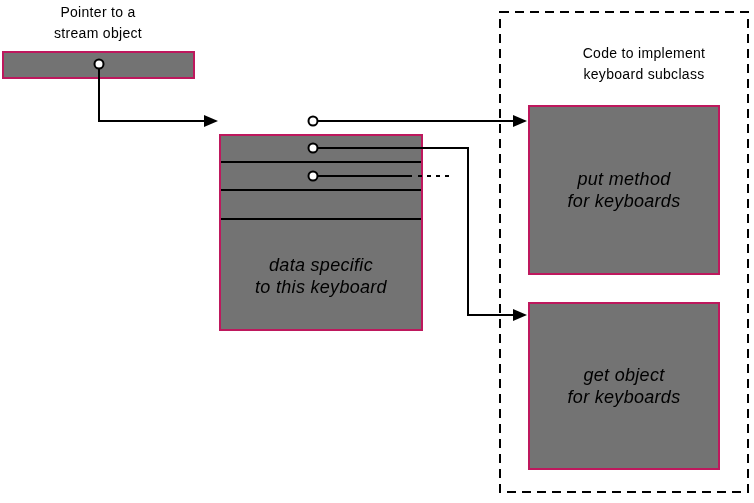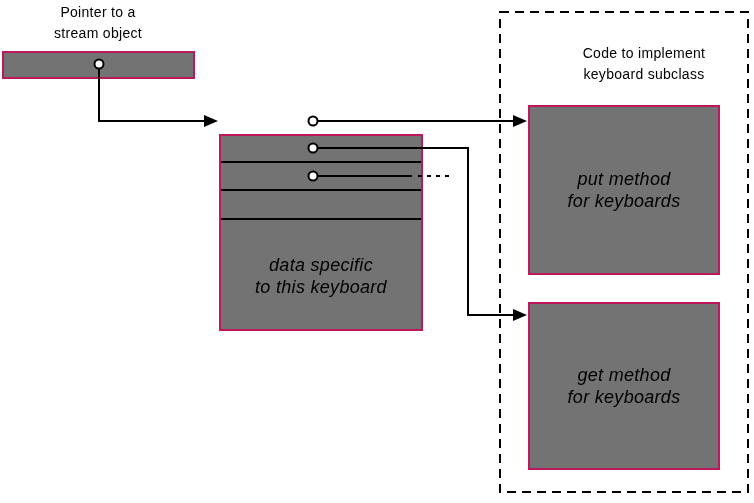--- a/index.html
+++ b/index.html
@@ -79,21 +79,21 @@
     <div class="data-section fill-center">data specific
 to this keyboard</div>
   </div>
 
   <div class="label center" style="left:520px; top:43px; width:248px;">Code to implement
 keyboard subclass</div>
 
   <div class="box fill-center" style="left:528px; top:105px; width:192px; height:170px;">put method
 for keyboards</div>
 
-  <div class="box fill-center" style="left:528px; top:302px; width:192px; height:168px;">get method
+  <div class="box fill-center" style="left:528px; top:302px; width:192px; height:168px;">get object
 for keyboards</div>
 
   <svg class="overlay" viewBox="0 0 754 503" xmlns="http://www.w3.org/2000/svg">
     <g stroke="#000000" stroke-width="2" fill="none">
       <rect x="500" y="12" width="248" height="480" stroke-dasharray="9 6"></rect>
 
       <path d="M99,68 L99,121 L204,121"></path>
 
       <path d="M318,121 L513,121"></path>
 

